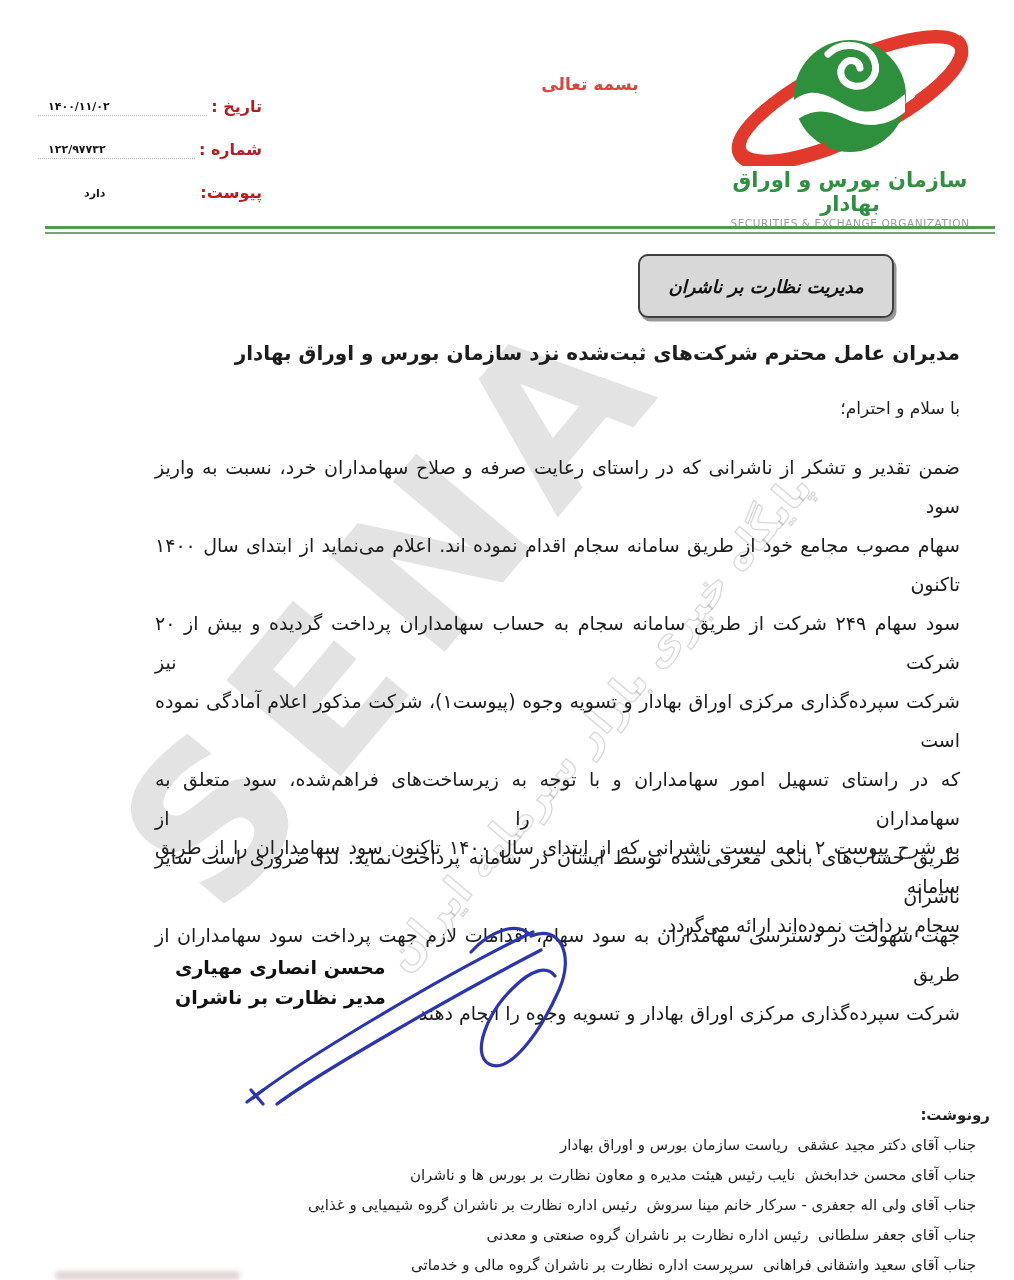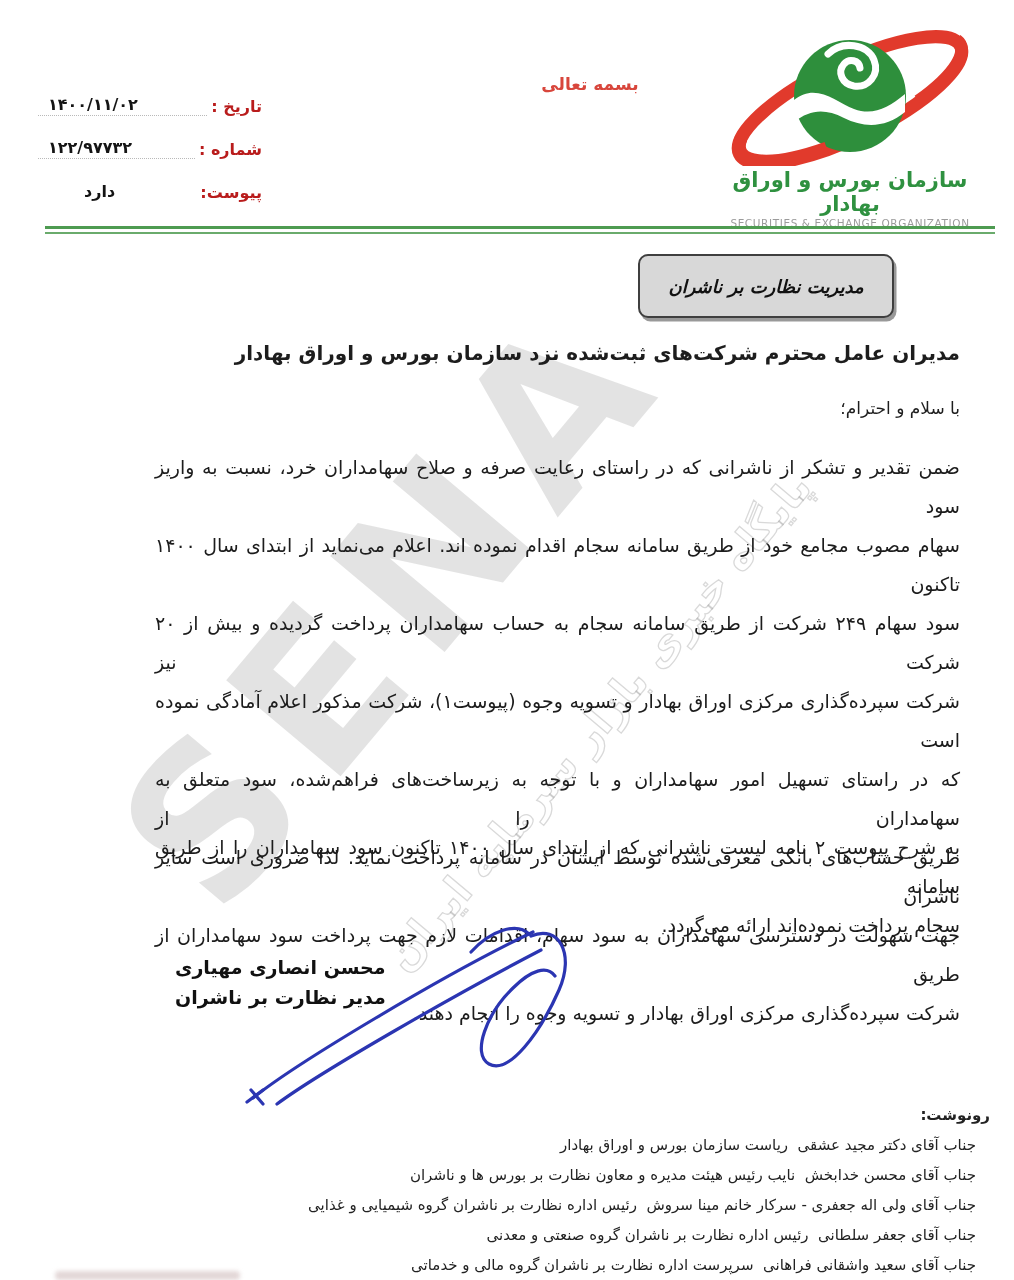--- a/index.html
+++ b/index.html
@@ -24,21 +24,21 @@
   
   .basmala{
     position:absolute;left:520px;top:74px;width:140px;text-align:center;
     color:#d8463c;font-weight:bold;font-size:17px;z-index:2;
   }
   .fields{position:absolute;left:38px;top:88px;width:224px;z-index:2;}
   .frow{display:flex;align-items:flex-end;margin-bottom:15px;height:28px;}
   .flabel{color:#b91c1c;font-weight:bold;font-size:16px;white-space:nowrap;padding-left:4px;}
   .fdots{flex:1;border-bottom:1.6px dotted #b9b9b9;text-align:left;padding:0 6px 1px 10px;}
   .frow.noline .fdots{border-bottom:none;padding-left:46px;}
-  .fvalue{font-weight:bold;font-size:16px;color:#141414;white-space:nowrap;}
+  .fvalue{font-weight:bold;font-size:11px;color:#141414;white-space:nowrap;}
   
   .logo-wrap{position:absolute;left:700px;top:16px;width:300px;z-index:2;}
   .logo-svg{display:block;margin:0 auto;}
   .org-fa{margin-top:2px;text-align:center;color:#2f9140;font-weight:bold;font-size:21px;}
   .org-en{margin-top:1px;text-align:center;color:#9b9b9b;font-size:10.5px;letter-spacing:0.6px;direction:ltr;}
   
   .divider{position:absolute;left:45px;top:226px;width:950px;z-index:2;}
   .divider .l1{height:3px;background:#4e9b51;}
   .divider .l2{height:2px;background:#6aab6c;margin-top:3px;}
   

